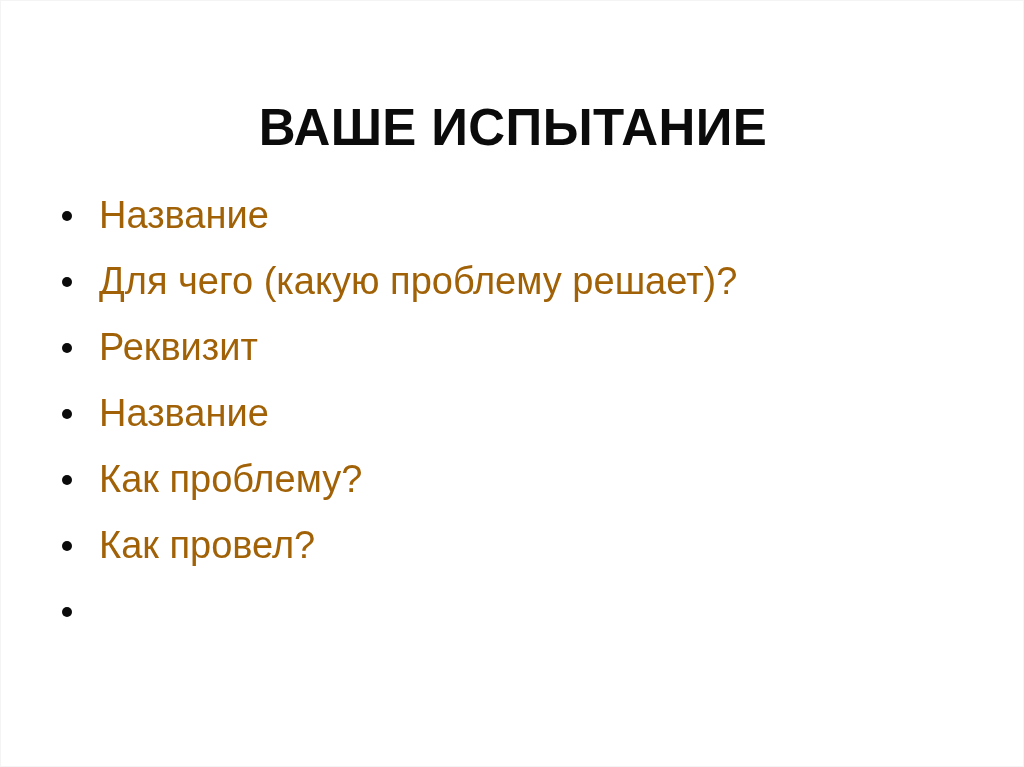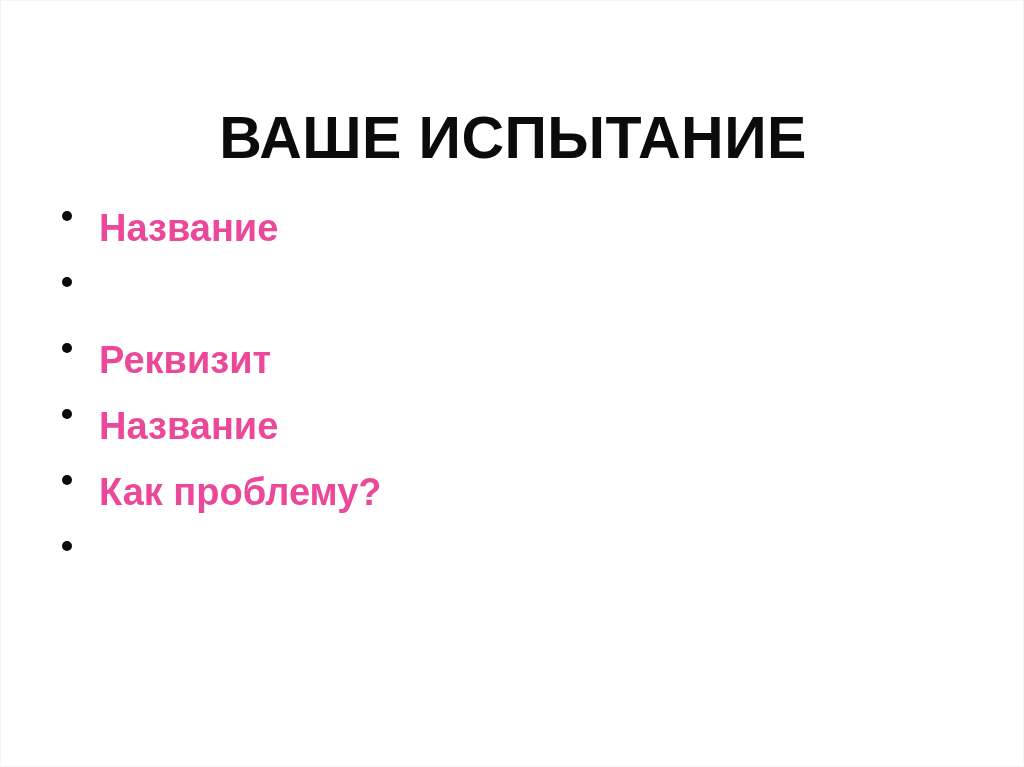--- a/index.html
+++ b/index.html
@@ -25,21 +25,21 @@
     overflow: hidden;
   }
 
   
   .slide-title {
     position: absolute;
     left: 0;
     top: 64px;
     width: 1024px;
     text-align: center;
-    font-size: 59px;
+    font-size: 51px;
     font-weight: bold;
     line-height: 1.12;
     letter-spacing: 0.4px;
     color: #0b0b0b;
     white-space: nowrap;
   }
 
   
   .content-body {
     position: absolute;
@@ -52,25 +52,25 @@
     list-style: none;
     margin: 0;
     padding: 0;
   }
 
   .bullet-item {
     position: relative;
     height: 66px;
     padding-left: 46px;
     display: flex;
-    align-items: flex-end;
+    align-items: center;
     font-size: 38px;
-    font-weight: bold;
+    font-weight: normal;
     line-height: 1.08;
-    color: #ec4899;
+    color: #a16207;
     white-space: nowrap;
   }
 
   .bullet-marker {
     position: absolute;
     left: 9px;
     top: 50%;
     width: 10px;
     height: 10px;
     margin-top: -5px;
@@ -92,37 +92,42 @@
   <div class="content-body">
     <ul class="bullet-list">
 
       <li class="bullet-item">
         <span class="bullet-marker"></span>
         <span class="bullet-text">Название</span>
       </li>
 
       <li class="bullet-item">
         <span class="bullet-marker"></span>
+        <span class="bullet-text">Для чего (какую проблему решает)?</span>
       </li>
 
       <li class="bullet-item">
         <span class="bullet-marker"></span>
         <span class="bullet-text">Реквизит</span>
       </li>
 
       <li class="bullet-item">
         <span class="bullet-marker"></span>
         <span class="bullet-text">Название</span>
       </li>
 
       <li class="bullet-item">
         <span class="bullet-marker"></span>
         <span class="bullet-text">Как проблему?</span>
       </li>
 
+      <li class="bullet-item">
+        <span class="bullet-marker"></span>
+        <span class="bullet-text">Как провел?</span>
+      </li>
 
       <li class="bullet-item">
         <span class="bullet-marker"></span>
       </li>
 
     </ul>
   </div>
 
 </div>
 

